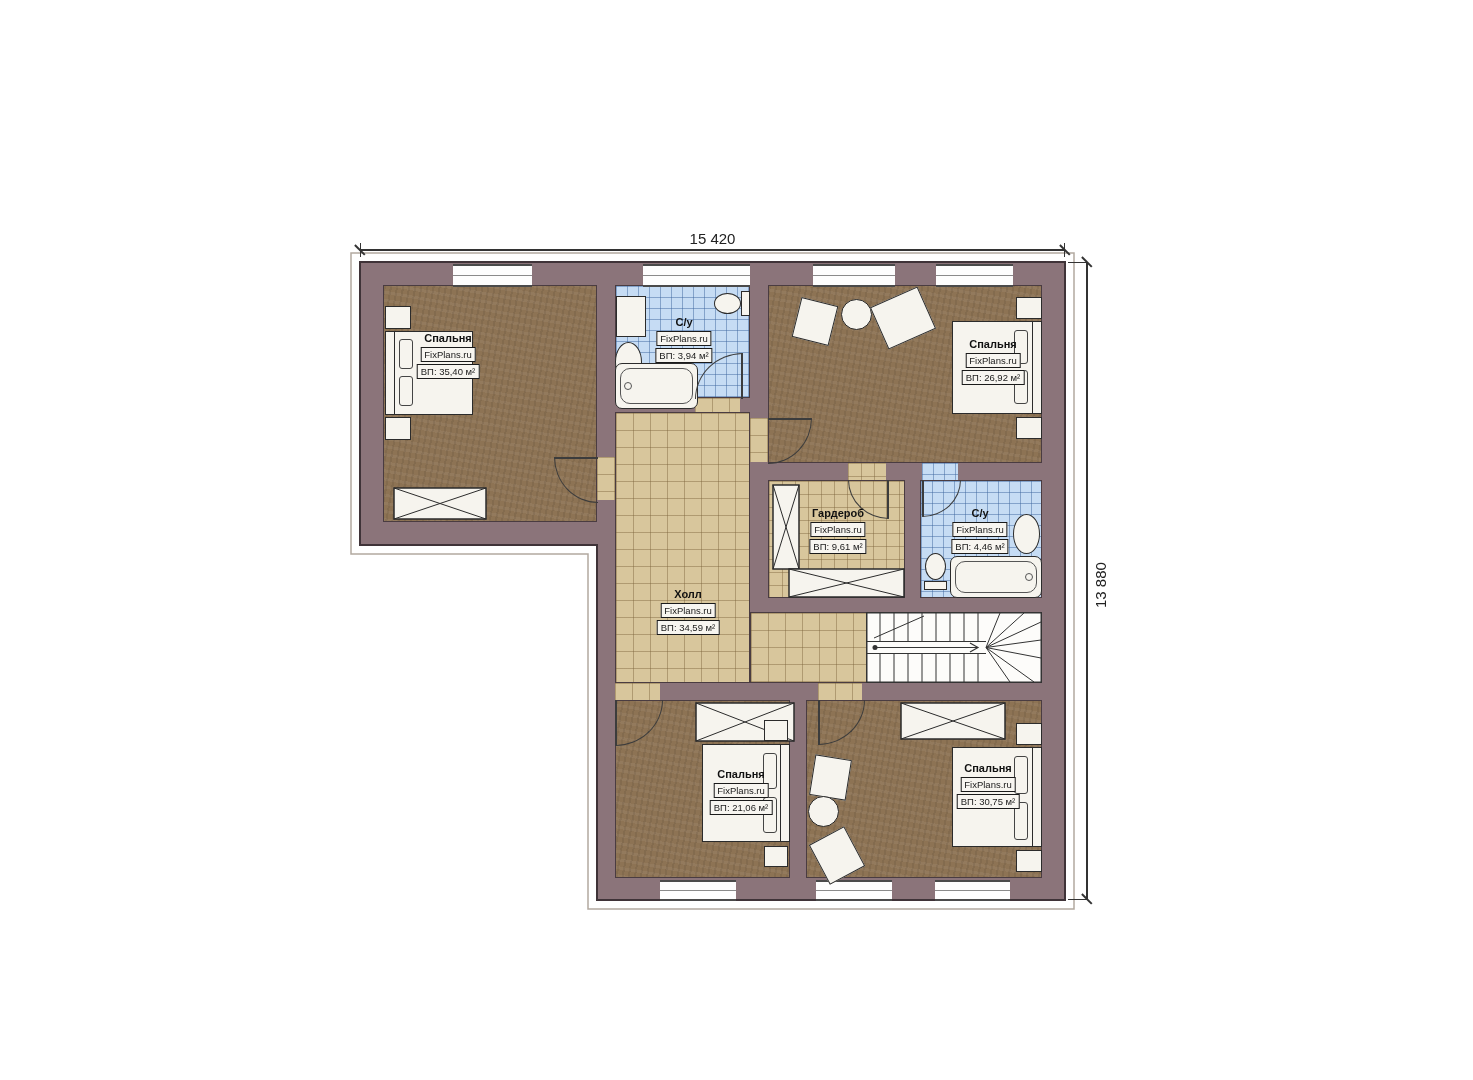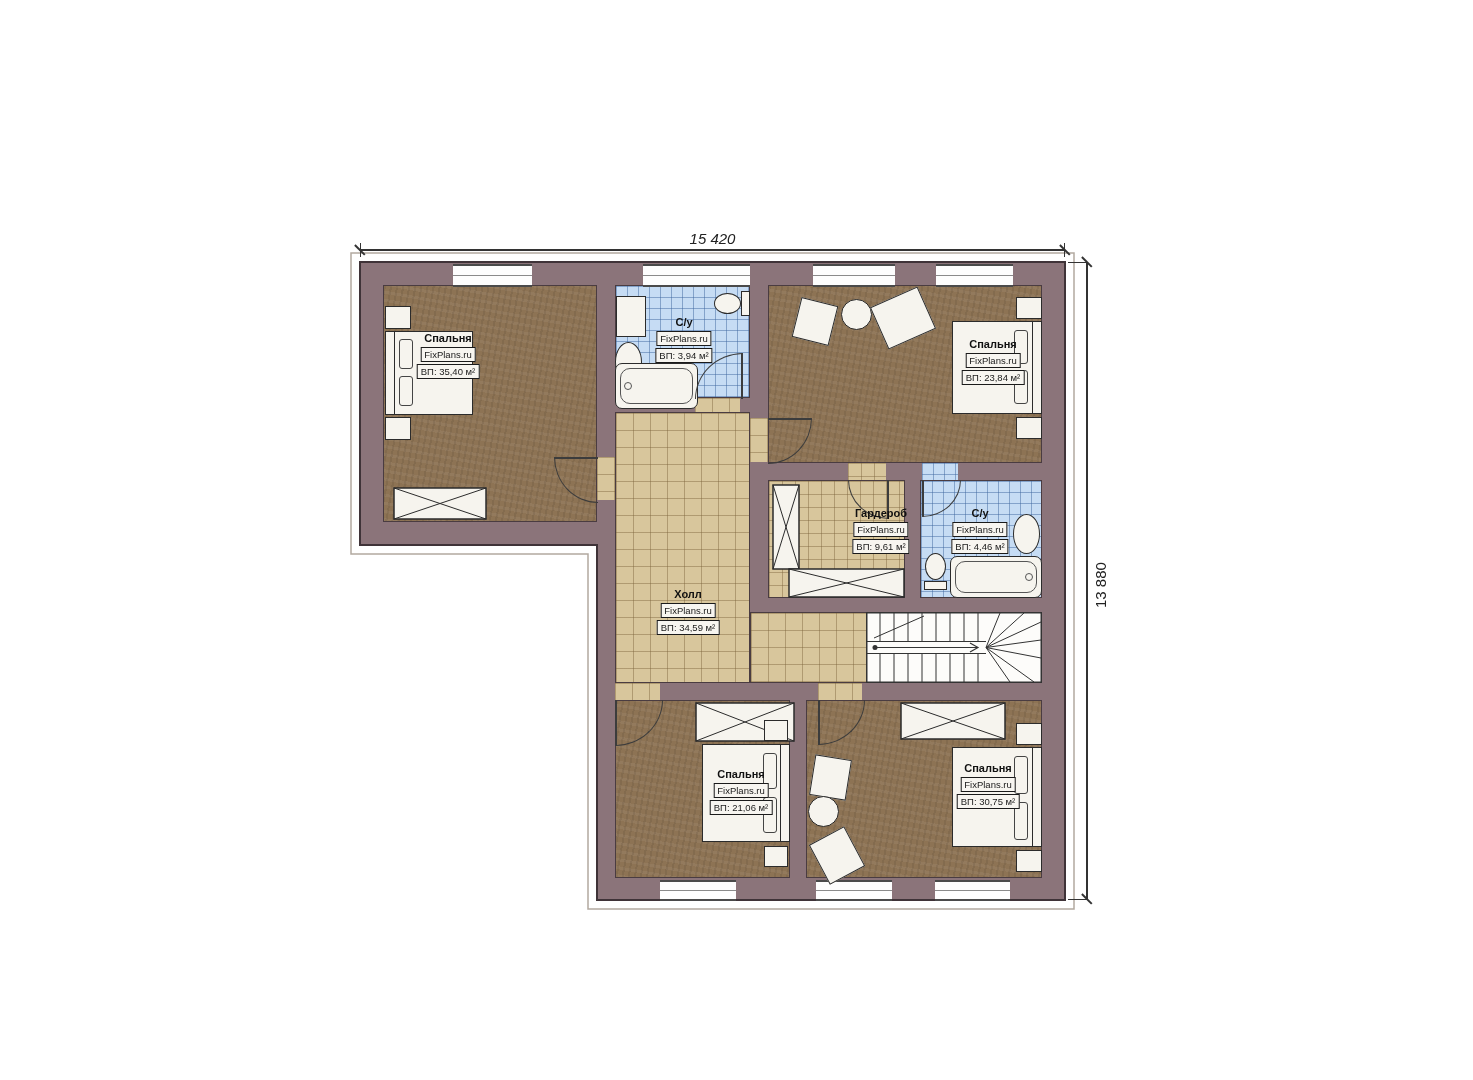--- a/index.html
+++ b/index.html
@@ -181,23 +181,23 @@
     <div class="rbox">ВП: 35,40 м²</div>
   </div>
   <div class="label" style="left:684px;top:316px;">
     <div class="rname">С/у</div>
     <div class="rbox">FixPlans.ru</div>
     <div class="rbox">ВП: 3,94 м²</div>
   </div>
   <div class="label" style="left:993px;top:338px;">
     <div class="rname">Спальня</div>
     <div class="rbox">FixPlans.ru</div>
-    <div class="rbox">ВП: 23,84 м²</div>
-  </div>
-  <div class="label" style="left:838px;top:507px;margin-left:43px;">
+    <div class="rbox">ВП: 26,92 м²</div>
+  </div>
+  <div class="label" style="left:838px;top:507px;">
     <div class="rname">Гардероб</div>
     <div class="rbox">FixPlans.ru</div>
     <div class="rbox">ВП: 9,61 м²</div>
   </div>
   <div class="label" style="left:980px;top:507px;">
     <div class="rname">С/у</div>
     <div class="rbox">FixPlans.ru</div>
     <div class="rbox">ВП: 4,46 м²</div>
   </div>
   <div class="label" style="left:688px;top:588px;">
@@ -243,21 +243,21 @@
     <div class="abs" style="right:13px;top:8px;width:14px;height:38px;border:1px solid #444;border-radius:3px;"></div>
     <div class="abs" style="right:13px;top:54px;width:14px;height:38px;border:1px solid #444;border-radius:3px;"></div>
   </div>
   <div class="furn" style="left:1016px;top:850px;width:26px;height:22px;"></div>
 
   <div class="dimline" style="left:360px;top:249px;width:705px;height:1.5px;"></div>
   <div class="abs" style="left:360px;top:243px;width:1px;height:14px;background:#333;z-index:8;"></div>
   <div class="abs" style="left:1064px;top:243px;width:1px;height:14px;background:#333;z-index:8;"></div>
   <div class="dimtick" style="left:353px;top:249px;"></div>
   <div class="dimtick" style="left:1058px;top:249px;"></div>
-  <div class="dimtext" style="left:360px;top:230px;width:705px;text-align:center;font-style:italic;">15 420</div>
+  <div class="dimtext" style="left:360px;top:230px;width:705px;text-align:center;">15 420</div>
 
   <div class="dimline" style="left:1086px;top:262px;width:1.5px;height:638px;"></div>
   <div class="abs" style="left:1068px;top:262px;width:18px;height:1px;background:#333;z-index:8;"></div>
   <div class="abs" style="left:1068px;top:899px;width:18px;height:1px;background:#333;z-index:8;"></div>
   <div class="dimtick" style="left:1080px;top:261px;"></div>
   <div class="dimtick" style="left:1080px;top:898px;"></div>
   <div class="dimtext" style="left:1092px;top:608px;transform:rotate(-90deg);transform-origin:0 0;">13 880</div>
 
 </div>
 

